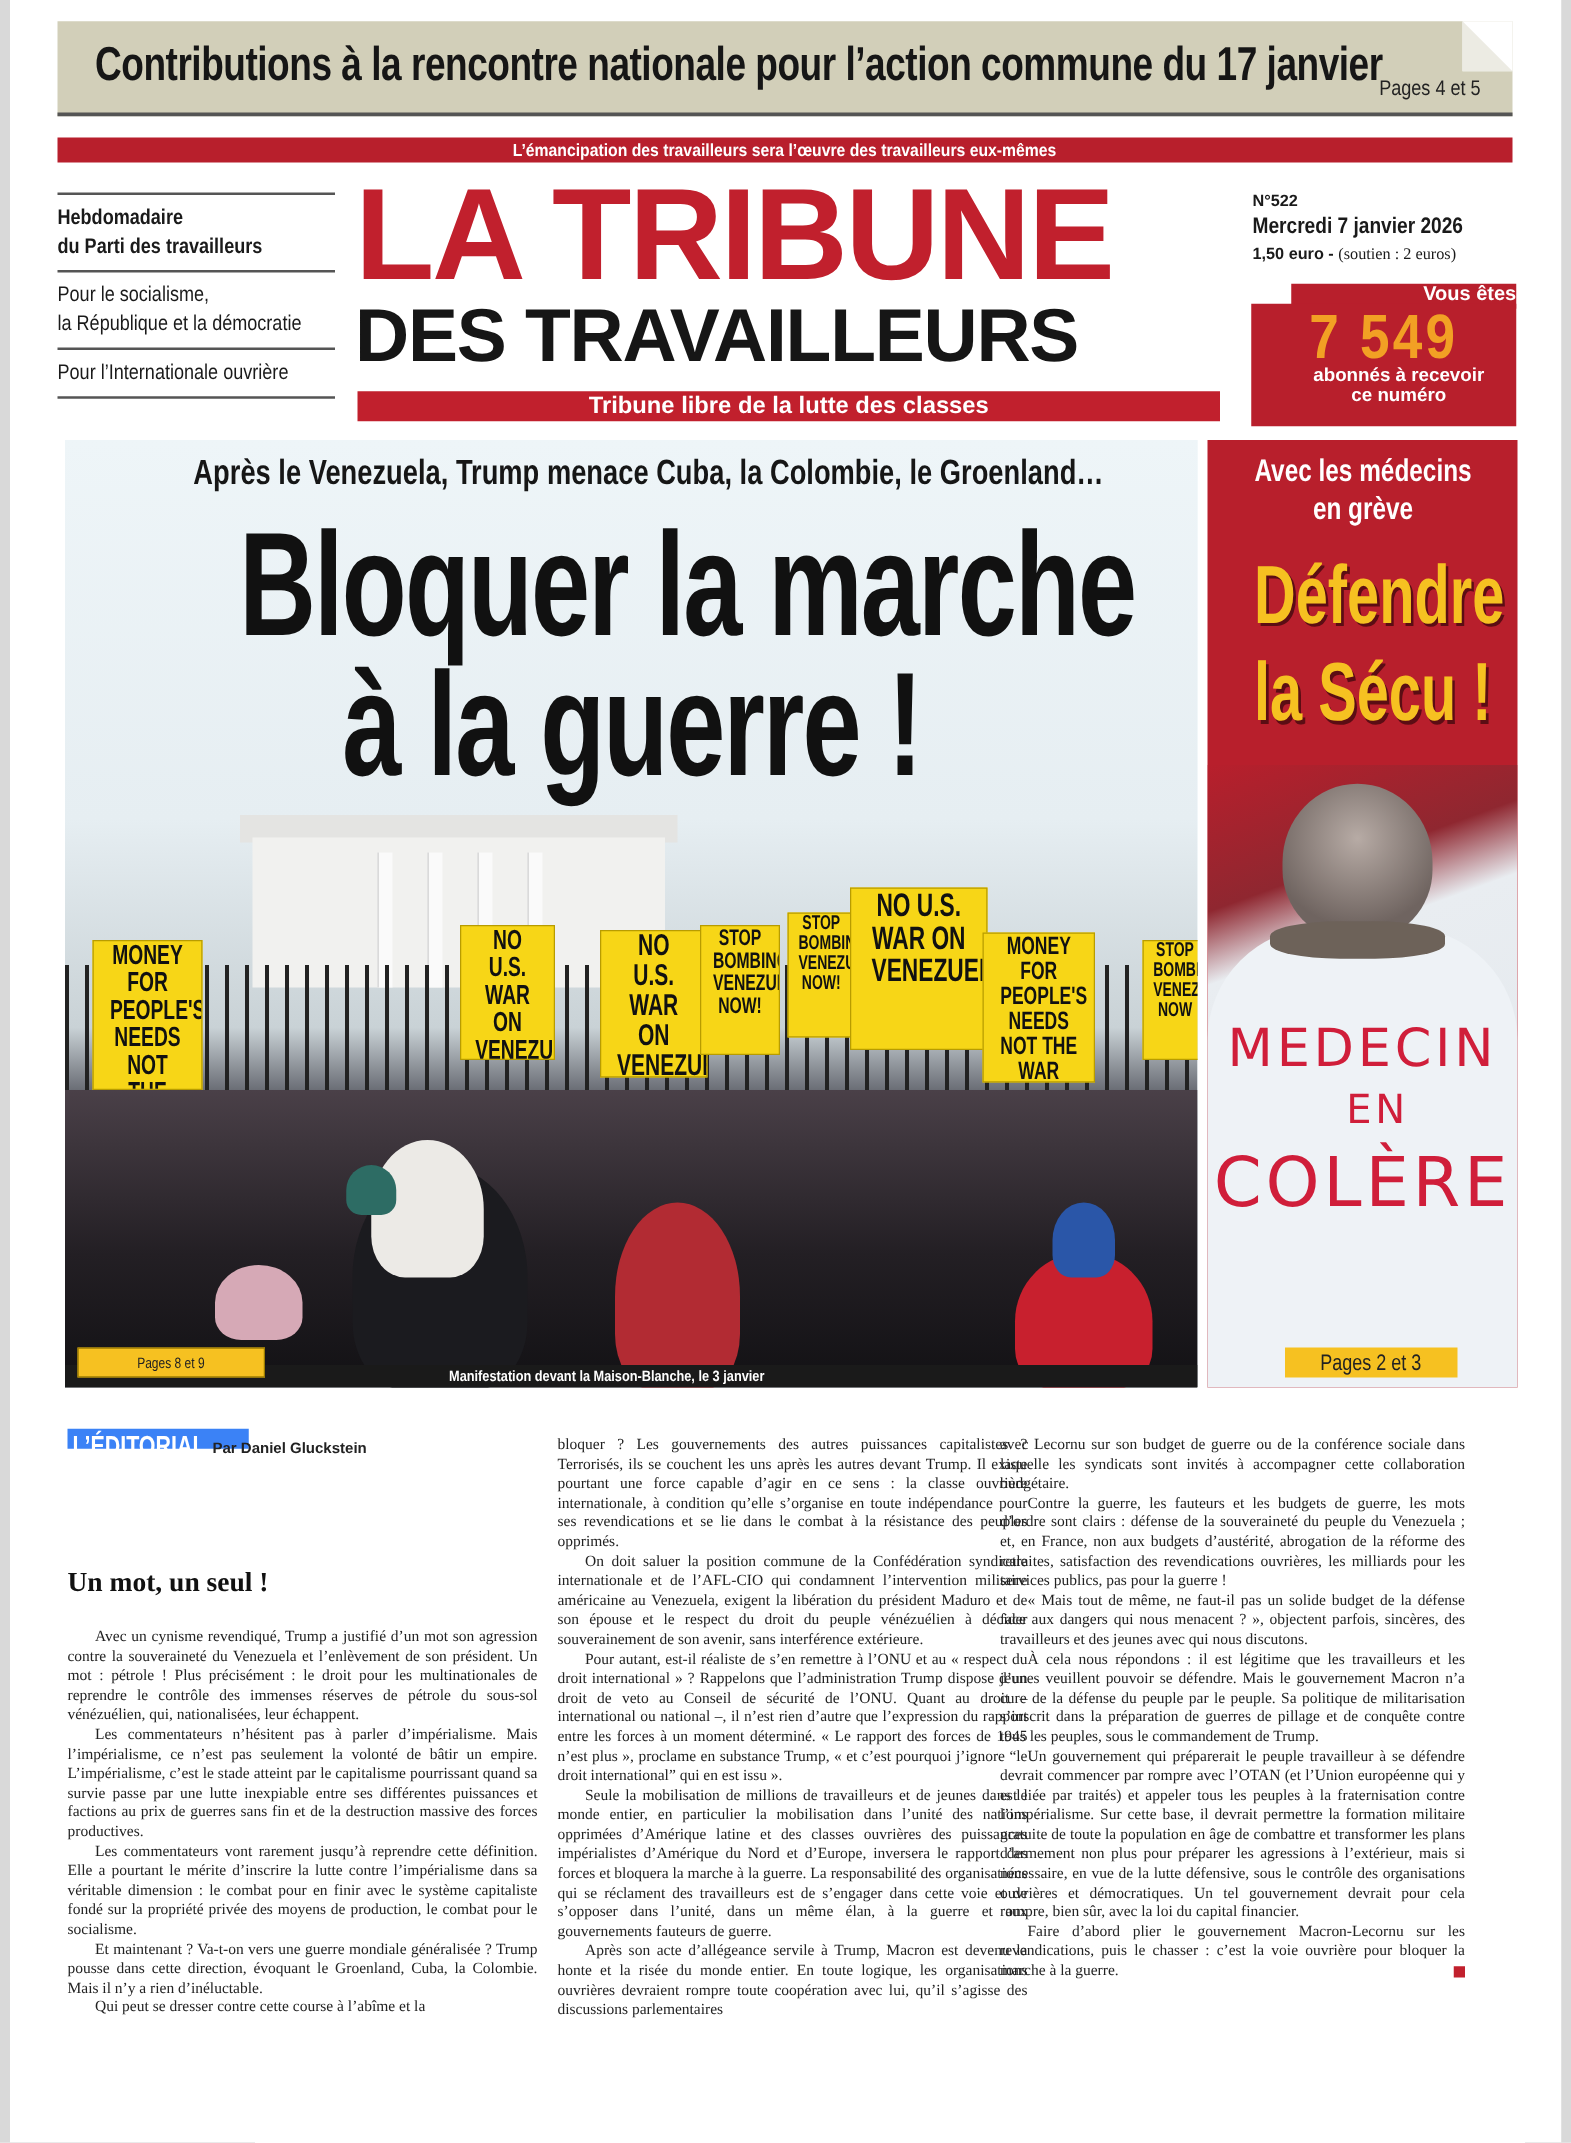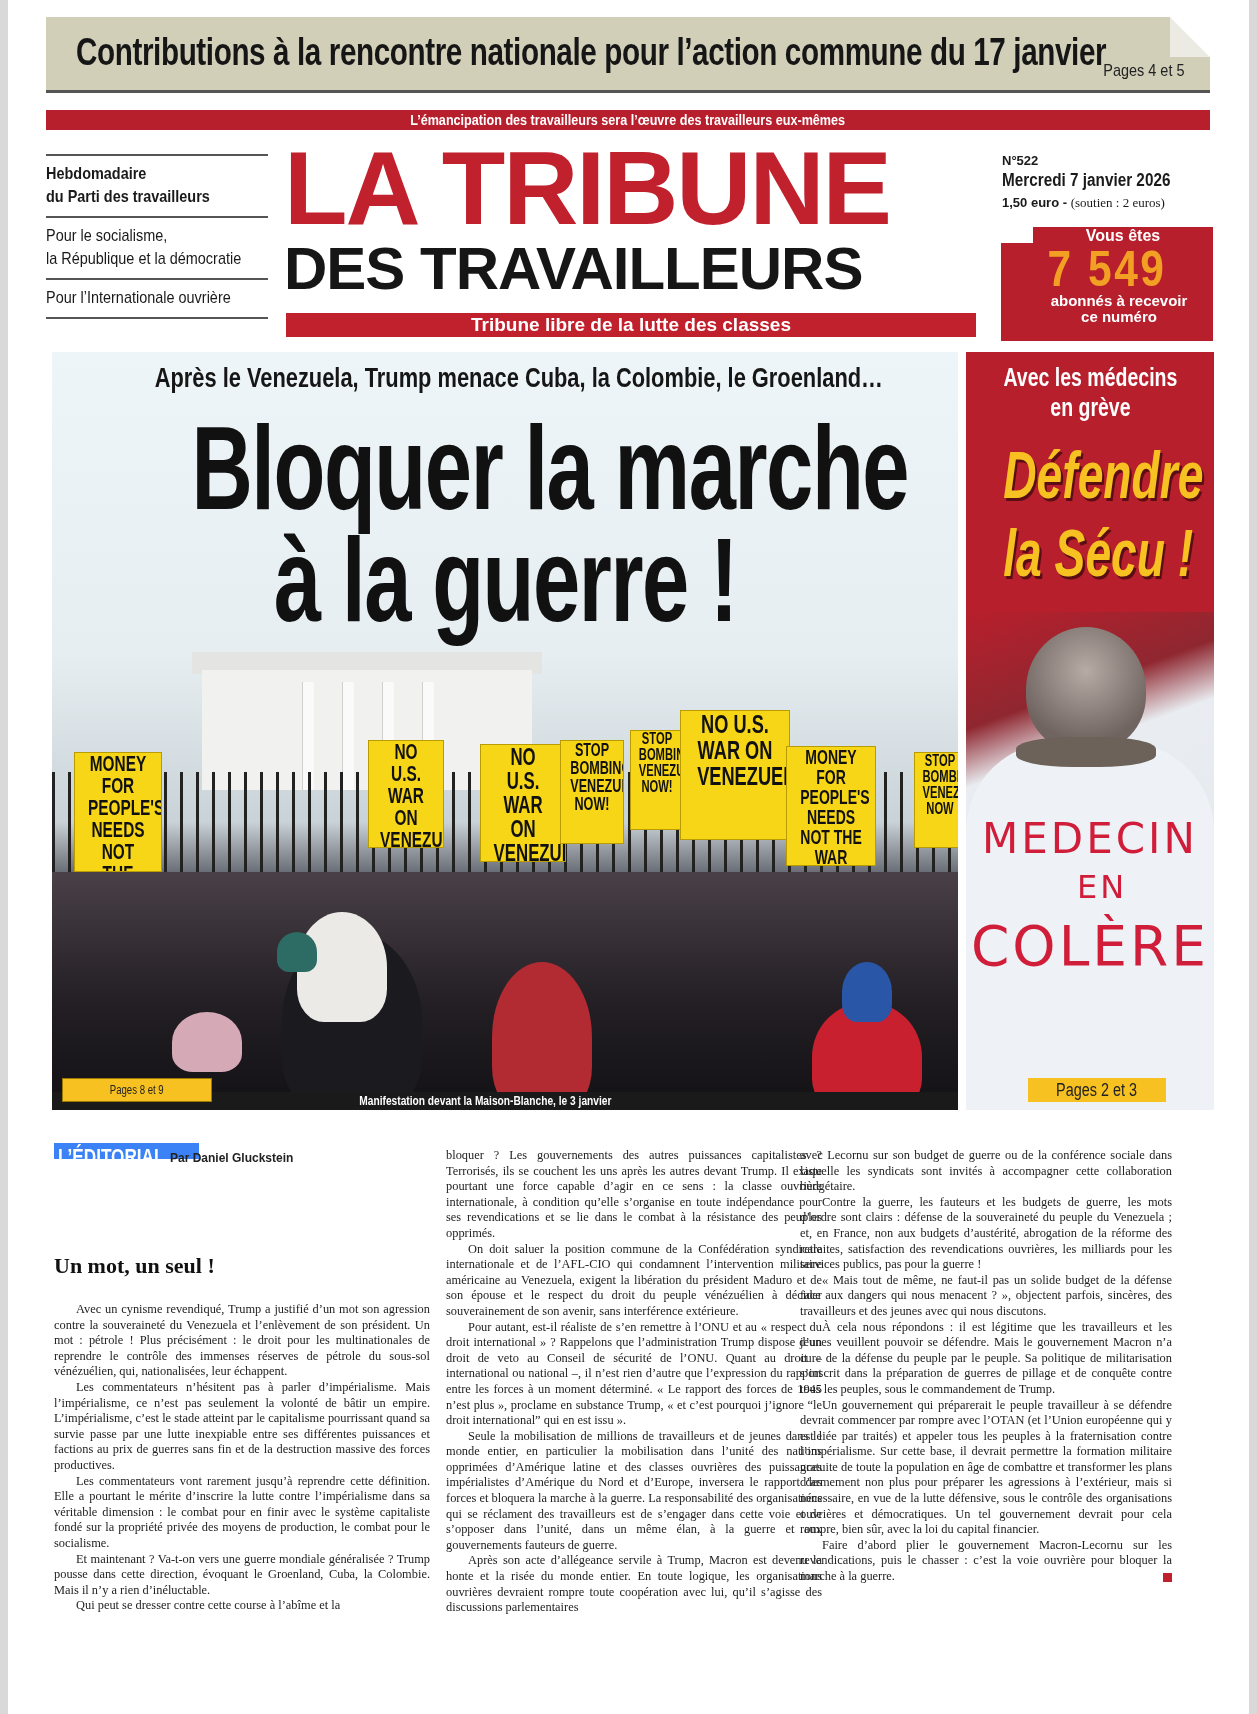--- a/index.html
+++ b/index.html
@@ -58,21 +58,21 @@
   .sign span { display: block; transform: scaleX(0.7); }
   .hero-caption { position: absolute; left: 0; bottom: 0; width: 100%; height: 18px; background: #1a1a1a; color: #fff; font-weight: bold; font-size: 12px; line-height: 18px; text-align: center; }
   .hero-caption span { display: inline-block; transform: scaleX(0.85); margin-left: -40px; }
   .hero-pages { position: absolute; left: 10px; bottom: 8px; width: 150px; height: 24px; background: #f6c121; border: 1px solid #9a7b00; color: #222; font-size: 12px; line-height: 22px; text-align: center; }
   .hero-pages span { display: inline-block; transform: scaleX(0.8); }
 
   
   .side { position: absolute; left: 958px; top: 352px; width: 248px; height: 758px; background: #b81f2c; overflow: hidden; }
   .side-kicker { position: absolute; left: 0; width: 100%; top: 10px; text-align: center; color: #fff; font-weight: bold; font-size: 25px; line-height: 30px; }
   .side-kicker span { display: inline-block; transform: scaleX(0.78); white-space: nowrap; }
-  .side-title { position: absolute; left: 0; width: 100%; top: 84px; text-align: center; color: #f6c121; font-weight: bold; font-size: 66px; line-height: 78px; text-shadow: 3px 3px 0 #5b0d14; font-style: italic; }
+  .side-title { position: absolute; left: 0; width: 100%; top: 84px; text-align: center; color: #f6c121; font-weight: bold; font-size: 66px; line-height: 78px; text-shadow: 3px 3px 0 #5b0d14; }
   .side-title span { display: block; transform: scaleX(0.7); white-space: nowrap; }
   .side-photo { position: absolute; left: 0; top: 260px; width: 248px; height: 498px; background: linear-gradient(160deg, #b81f2c 0%, #8f2730 20%, #e9edf1 30%, #dfe5ea 100%); }
   .head { position: absolute; left: 60px; top: 275px; width: 120px; height: 125px; border-radius: 50% 50% 45% 45%; background: radial-gradient(circle at 50% 35%, #b7aba5, #6f6460 70%); }
   .coat { position: absolute; left: 0; top: 390px; width: 248px; height: 368px; background: #eef2f6; border-radius: 90px 90px 0 0; }
   .scarf { position: absolute; left: 50px; top: 385px; width: 140px; height: 30px; background: #6d6259; border-radius: 40%; }
   .coat-text { position: absolute; left: 0; width: 248px; text-align: center; color: #d01e3a; font-family: "DejaVu Sans", sans-serif; font-size: 42px; letter-spacing: 3px; font-weight: normal; }
   .side-pages { position: absolute; left: 62px; top: 726px; width: 138px; height: 24px; background: #f6c121; color: #222; font-size: 18px; line-height: 24px; text-align: center; }
   .side-pages span { display: inline-block; transform: scaleX(0.8); }
 
   
@@ -126,21 +126,21 @@
   <div class="logo2">DES TRAVAILLEURS</div>
   <div class="logo-sub">Tribune libre de la lutte des classes</div>
 
   <div class="issue">N°522</div>
   <div class="date">Mercredi 7 janvier 2026</div>
   <div class="price">
     <b>1,50 euro - </b><span class="serif">(soutien : 2 euros)</span>
   </div>
 
   <div class="subs-tab"></div>
-  <div class="subs-head" style="left:1025px;width:180px;">Vous êtes</div>
+  <div class="subs-head" style="left:1025px;width:180px;text-align:right;">Vous êtes</div>
   <div class="subs-box">
     <div class="subs-num">7 549</div>
     <div class="subs-text">abonnés à recevoir</div>
     <div class="subs-text">ce numéro</div>
   </div>
 
   <div class="hero">
     <div class="hero-sky"></div>
     <div class="wh-roof"></div>
     <div class="whitehouse"></div>

